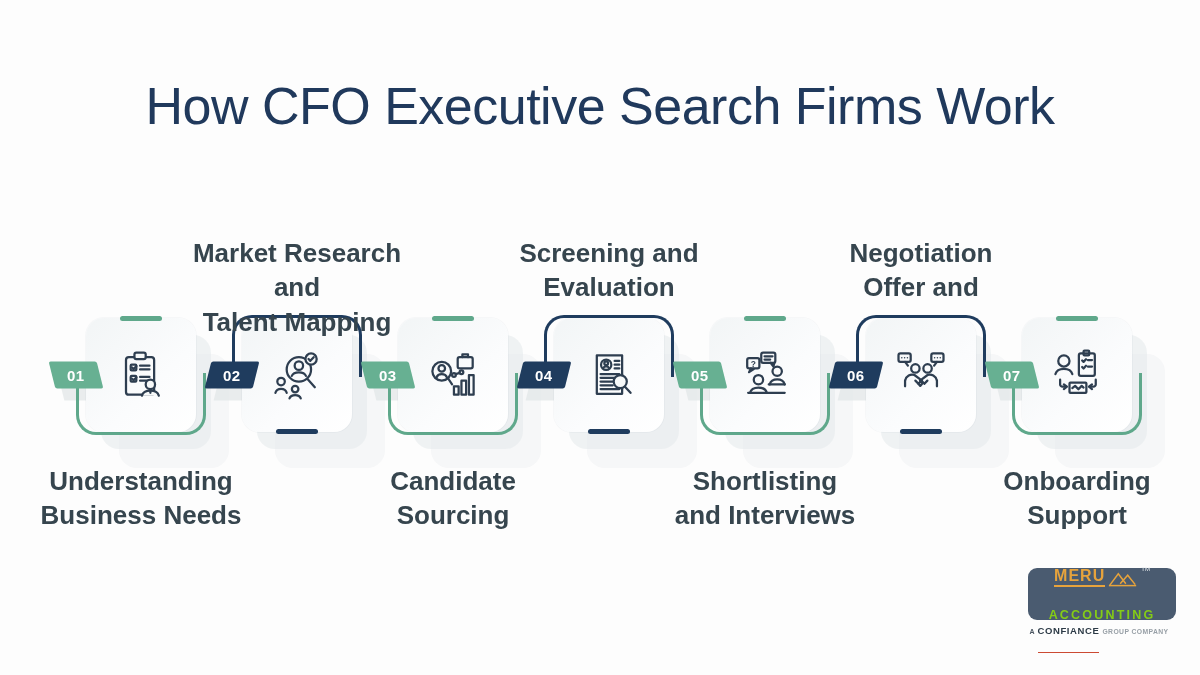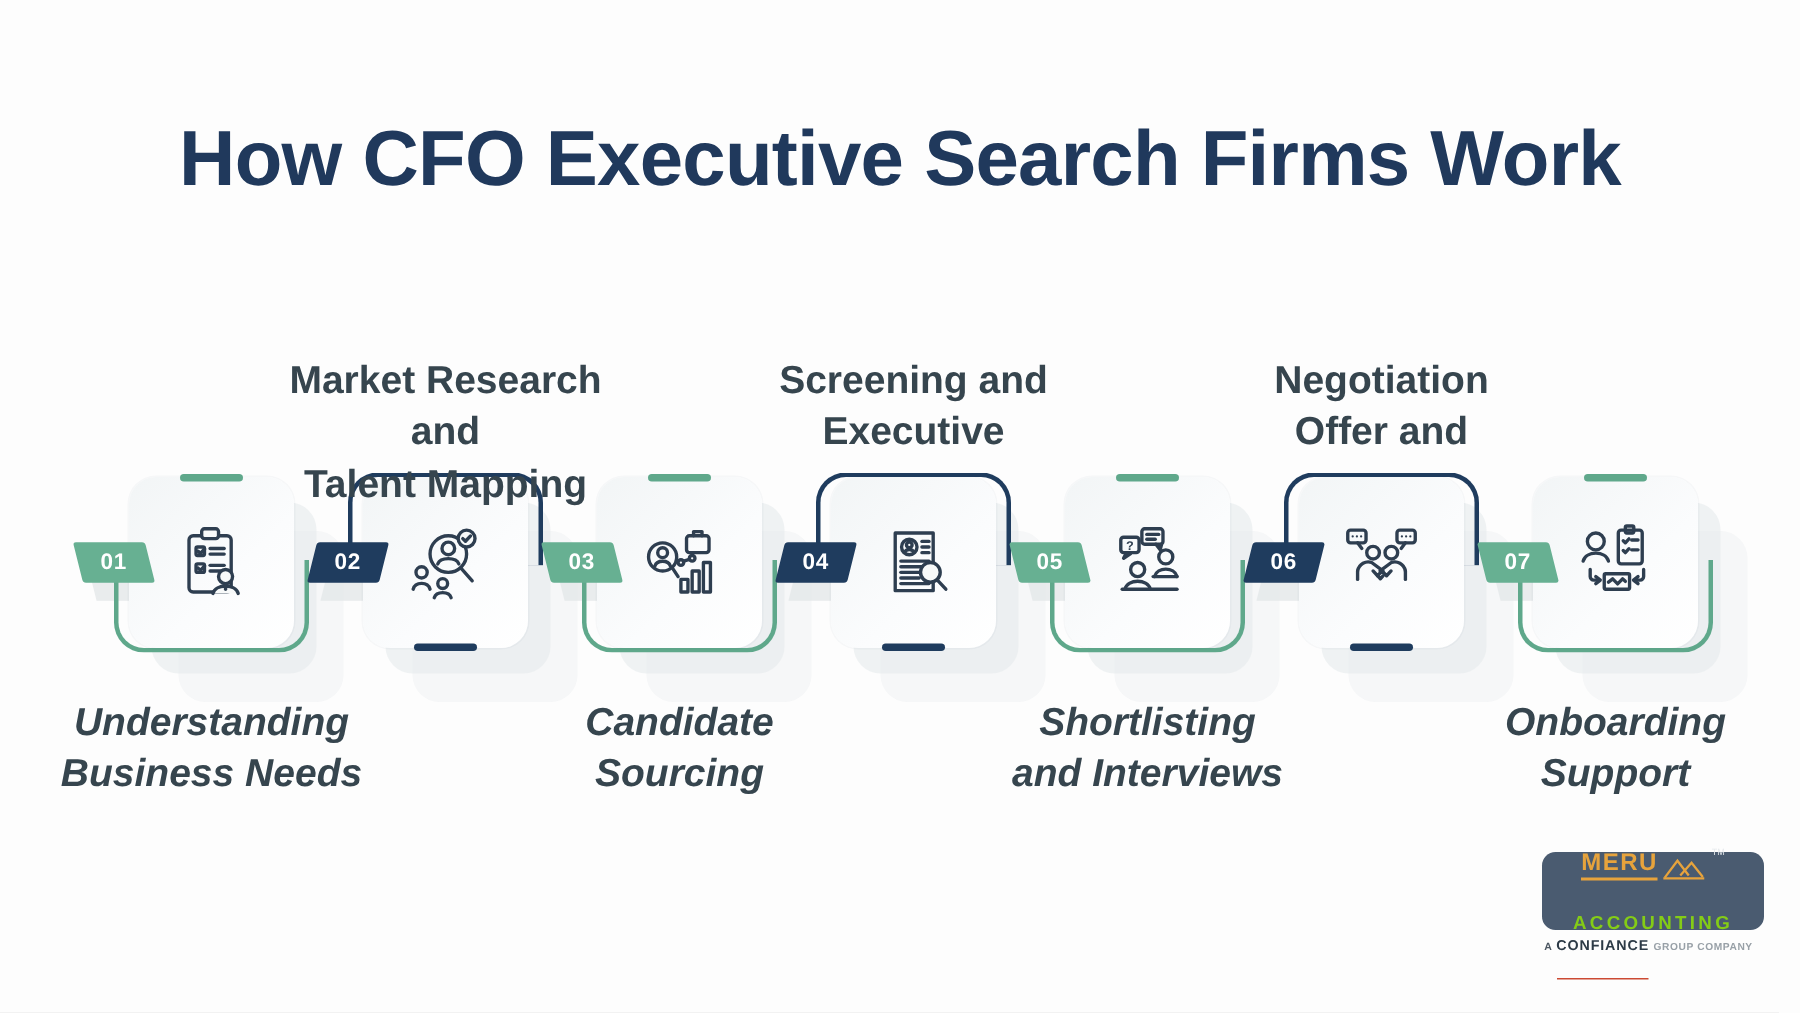--- a/index.html
+++ b/index.html
@@ -6,21 +6,21 @@
   *{box-sizing:border-box;}
   #stage{
     position:relative;width:1200px;height:675px;margin:0 auto;
     background:#fdfdfd;overflow:hidden;
     font-family:"Liberation Sans","DejaVu Sans",sans-serif;
     --green:#5fa88b;--green-badge:#67b092;--navy:#1f3c5e;
     --ink:#2e3e50;--label:#36454e;--cardbg:#f7f9f9;
   }
   .page-title{
     position:absolute;top:76px;left:0;width:100%;text-align:center;
-    font-size:52px;font-weight:700;color:#20395c;letter-spacing:-0.5px;margin:0;
+    font-size:52px;font-weight:400;color:#20395c;letter-spacing:-0.5px;margin:0;
   }
   .step{position:absolute;top:318px;width:110px;height:114px;}
   .shadow{position:absolute;left:0;top:0;width:110px;height:114px;border-radius:18px;background:#e7ebed;z-index:0;}
   .shadow.s1{transform:translate(15px,17px);opacity:.62;}
   .shadow.s2{transform:translate(33px,36px);opacity:.34;}
   .badge-shadow{position:absolute;left:-34px;top:50%;width:48px;height:27px;
     transform:translateY(-50%) translate(9px,12px) skewX(14deg);background:#e3e7e9;opacity:.8;z-index:0;}
   .accent-navy .badge-shadow{transform:translateY(-50%) translate(9px,12px) skewX(-14deg);}
   .bracket{position:absolute;left:-10px;right:-10px;z-index:1;pointer-events:none;}
   .accent-green .bracket{top:calc(50% - 2px);bottom:-3px;border:3px solid var(--green);border-top:none;border-radius:0 0 20px 20px;}
@@ -43,21 +43,21 @@
   }
   .accent-green .badge{background:var(--green-badge);transform:translateY(-50%) skewX(14deg);}
   .accent-navy .badge{background:var(--navy);transform:translateY(-50%) skewX(-14deg);}
   .badge span{color:#fff;font-size:15px;font-weight:700;letter-spacing:.5px;}
   .accent-green .badge span{transform:skewX(-14deg);}
   .accent-navy .badge span{transform:skewX(14deg);}
   .label{
     position:absolute;left:50%;transform:translateX(-50%);width:250px;z-index:6;
     text-align:center;font-size:26px;font-weight:600;color:var(--label);line-height:1.32;
   }
-  .label-bottom{top:146px;font-style:italic;}
+  .label-bottom{top:146px;}
   .label-top{top:-82px;}
   
   .logo{position:absolute;left:1028px;top:568px;width:142px;z-index:7;}
   .logo-badge{
     width:148px;height:52px;background:#4a5b70;border-radius:9px;
     display:flex;flex-direction:column;align-items:center;justify-content:center;padding-top:2px;
   }
   .logo-row1{display:flex;align-items:flex-end;gap:2px;line-height:1;}
   .logo-meru{color:#e7a33c;font-size:16px;font-weight:800;letter-spacing:1px;border-bottom:2px solid #e7a33c;padding-bottom:1px;}
   .mountains{width:32px;height:16px;stroke:#e7a33c;stroke-width:1.6;fill:none;}
@@ -189,21 +189,21 @@
         <circle cx="44" cy="39" r="7" class="fillme" stroke="#2e3e50"></circle>
         <line x1="49" y1="44.5" x2="55" y2="51"></line>
       </svg>
     </div>
     <div class="dash"></div>
     <div class="badge">
         <span>04</span>
       </div>
     <div class="label label-top">
       <div>Screening and</div>
-      <div>Executive</div>
+      <div>Evaluation</div>
     </div>
   </div>
 
   <div class="step accent-green" style="left:710px">
     <div class="shadow s1"></div>
     <div class="shadow s2"></div>
     <div class="badge-shadow"></div>
     <div class="bracket"></div>
     <div class="card">
       <svg class="icon" viewBox="0 0 64 64">

